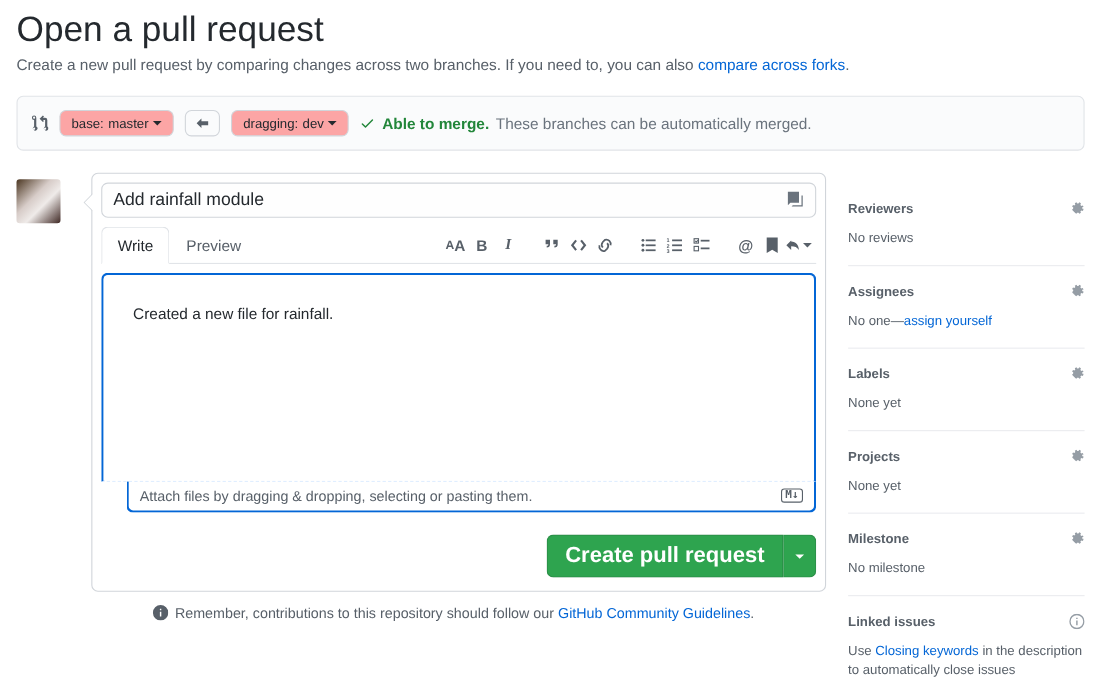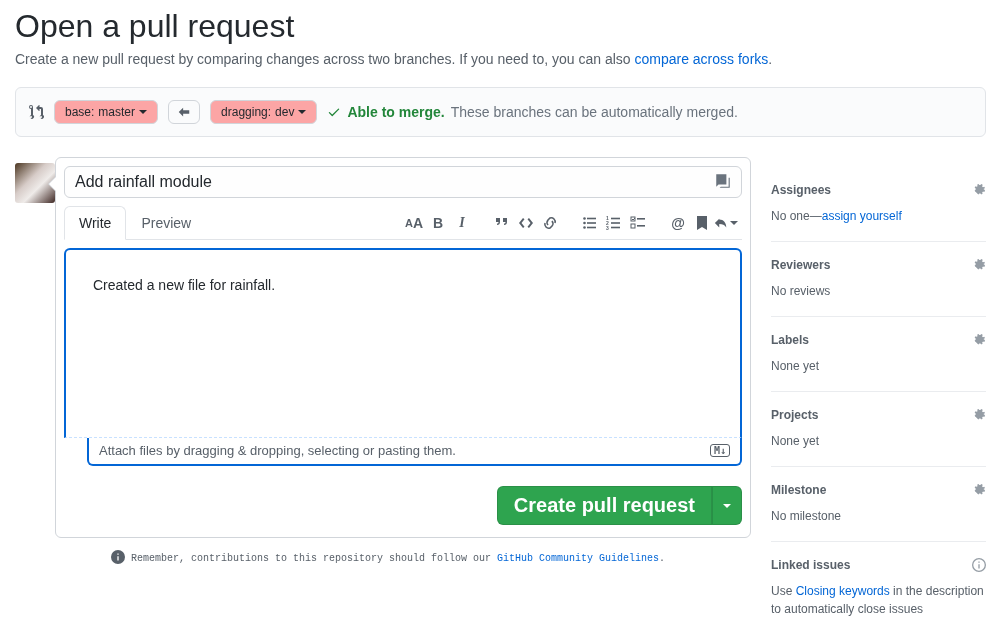--- a/index.html
+++ b/index.html
@@ -46,21 +46,21 @@
     padding: 4px 8px;
     background: #fafbfc;
     display: inline-flex;
     align-items: center;
   }
   .merge-status { display: flex; align-items: center; gap: 6px; color: #6a737d; }
   .merge-status .check { color: #22863a; }
   .merge-status strong { color: #22863a; font-weight: 600; }
 
   .layout { display: flex; gap: 20px; align-items: flex-start; }
-  .main-col { flex: 1; display: flex; gap: 0; }
+  .main-col { flex: 1; display: flex; gap: 28px; }
   .avatar {
     width: 40px; height: 40px; border-radius: 3px;
     background: linear-gradient(135deg, #4b3621 0%, #d7ccc8 40%, #efebe9 60%, #3e2723 100%);
     flex-shrink: 0;
     margin-top: 6px;
   }
   .comment-box {
     flex: 1;
     border: 1px solid #d1d5da;
     border-radius: 6px;
@@ -198,26 +198,25 @@
     border-left: 1px solid #279046;
     padding: 7px 10px;
     border-radius: 0 6px 6px 0;
     cursor: pointer;
     display: flex;
     align-items: center;
   }
   .contrib-note {
     margin-top: 12px;
     color: #586069;
-    font-size: 10px;
-    display: flex;
-    align-items: flex-end;
+    font-size: 13px;
+    display: flex;
+    align-items: flex-start;
     gap: 6px;
     padding-left: 56px;
-    font-family: Liberation Mono, monospace;
   }
   .contrib-note a { color: #0366d6; text-decoration: none; }
 
   .sidebar { width: 215px; flex-shrink: 0; font-size: 12px; color: #586069; padding-top: 10px; }
   .sb-section {
     border-bottom: 1px solid #eaecef;
     padding: 16px 0;
   }
   .sb-head {
     display: flex;
@@ -380,42 +379,42 @@
         <span>
           <span>Remember, contributions to this repository should follow our </span><a href="#">GitHub Community Guidelines</a><span>.</span>
         </span>
       </div>
     </div>
   </div>
 
   <div class="sidebar">
     <div class="sb-section">
       <div class="sb-head">
+        <span>Reviewers</span>
+        <svg class="gear-icon" viewBox="0 0 16 16" fill="currentColor">
+            <path d="M8 4a4 4 0 100 8 4 4 0 000-8zm0 6a2 2 0 110-4 2 2 0 010 4zm7-2l-1.5-.3a5.6 5.6 0 000-1.4L15 6l-1-1.7-1.4.6a5.6 5.6 0 00-1-1L12.2 2 10.5 1l-.9 1.3a5.6 5.6 0 00-1.2 0L7.5 1 5.8 2l.6 1.4a5.6 5.6 0 00-1 1L4 3.8 3 5.5l1.3.9a5.6 5.6 0 000 1.2L3 8.5 4 10.2l1.4-.6a5.6 5.6 0 001 1L5.8 12l1.7 1 .9-1.3a5.6 5.6 0 001.2 0l.9 1.3 1.7-1-.6-1.4a5.6 5.6 0 001-1l1.4.6 1-1.7-1.3-.9z"></path>
+          </svg>
+      </div>
+      <div class="sb-body">No reviews</div>
+    </div>
+
+    <div class="sb-section">
+      <div class="sb-head">
         <span>Assignees</span>
         <svg class="gear-icon" viewBox="0 0 16 16" fill="currentColor">
             <path d="M8 4a4 4 0 100 8 4 4 0 000-8zm0 6a2 2 0 110-4 2 2 0 010 4zm7-2l-1.5-.3a5.6 5.6 0 000-1.4L15 6l-1-1.7-1.4.6a5.6 5.6 0 00-1-1L12.2 2 10.5 1l-.9 1.3a5.6 5.6 0 00-1.2 0L7.5 1 5.8 2l.6 1.4a5.6 5.6 0 00-1 1L4 3.8 3 5.5l1.3.9a5.6 5.6 0 000 1.2L3 8.5 4 10.2l1.4-.6a5.6 5.6 0 001 1L5.8 12l1.7 1 .9-1.3a5.6 5.6 0 001.2 0l.9 1.3 1.7-1-.6-1.4a5.6 5.6 0 001-1l1.4.6 1-1.7-1.3-.9z"></path>
           </svg>
       </div>
       <div class="sb-body">
         <span>No one—</span><a href="#">assign yourself</a>
       </div>
     </div>
 
     <div class="sb-section">
       <div class="sb-head">
-        <span>Reviewers</span>
-        <svg class="gear-icon" viewBox="0 0 16 16" fill="currentColor">
-            <path d="M8 4a4 4 0 100 8 4 4 0 000-8zm0 6a2 2 0 110-4 2 2 0 010 4zm7-2l-1.5-.3a5.6 5.6 0 000-1.4L15 6l-1-1.7-1.4.6a5.6 5.6 0 00-1-1L12.2 2 10.5 1l-.9 1.3a5.6 5.6 0 00-1.2 0L7.5 1 5.8 2l.6 1.4a5.6 5.6 0 00-1 1L4 3.8 3 5.5l1.3.9a5.6 5.6 0 000 1.2L3 8.5 4 10.2l1.4-.6a5.6 5.6 0 001 1L5.8 12l1.7 1 .9-1.3a5.6 5.6 0 001.2 0l.9 1.3 1.7-1-.6-1.4a5.6 5.6 0 001-1l1.4.6 1-1.7-1.3-.9z"></path>
-          </svg>
-      </div>
-      <div class="sb-body">No reviews</div>
-    </div>
-
-    <div class="sb-section">
-      <div class="sb-head">
         <span>Labels</span>
         <svg class="gear-icon" viewBox="0 0 16 16" fill="currentColor">
             <path d="M8 4a4 4 0 100 8 4 4 0 000-8zm0 6a2 2 0 110-4 2 2 0 010 4zm7-2l-1.5-.3a5.6 5.6 0 000-1.4L15 6l-1-1.7-1.4.6a5.6 5.6 0 00-1-1L12.2 2 10.5 1l-.9 1.3a5.6 5.6 0 00-1.2 0L7.5 1 5.8 2l.6 1.4a5.6 5.6 0 00-1 1L4 3.8 3 5.5l1.3.9a5.6 5.6 0 000 1.2L3 8.5 4 10.2l1.4-.6a5.6 5.6 0 001 1L5.8 12l1.7 1 .9-1.3a5.6 5.6 0 001.2 0l.9 1.3 1.7-1-.6-1.4a5.6 5.6 0 001-1l1.4.6 1-1.7-1.3-.9z"></path>
           </svg>
       </div>
       <div class="sb-body">None yet</div>
     </div>
 
     <div class="sb-section">
       <div class="sb-head">

